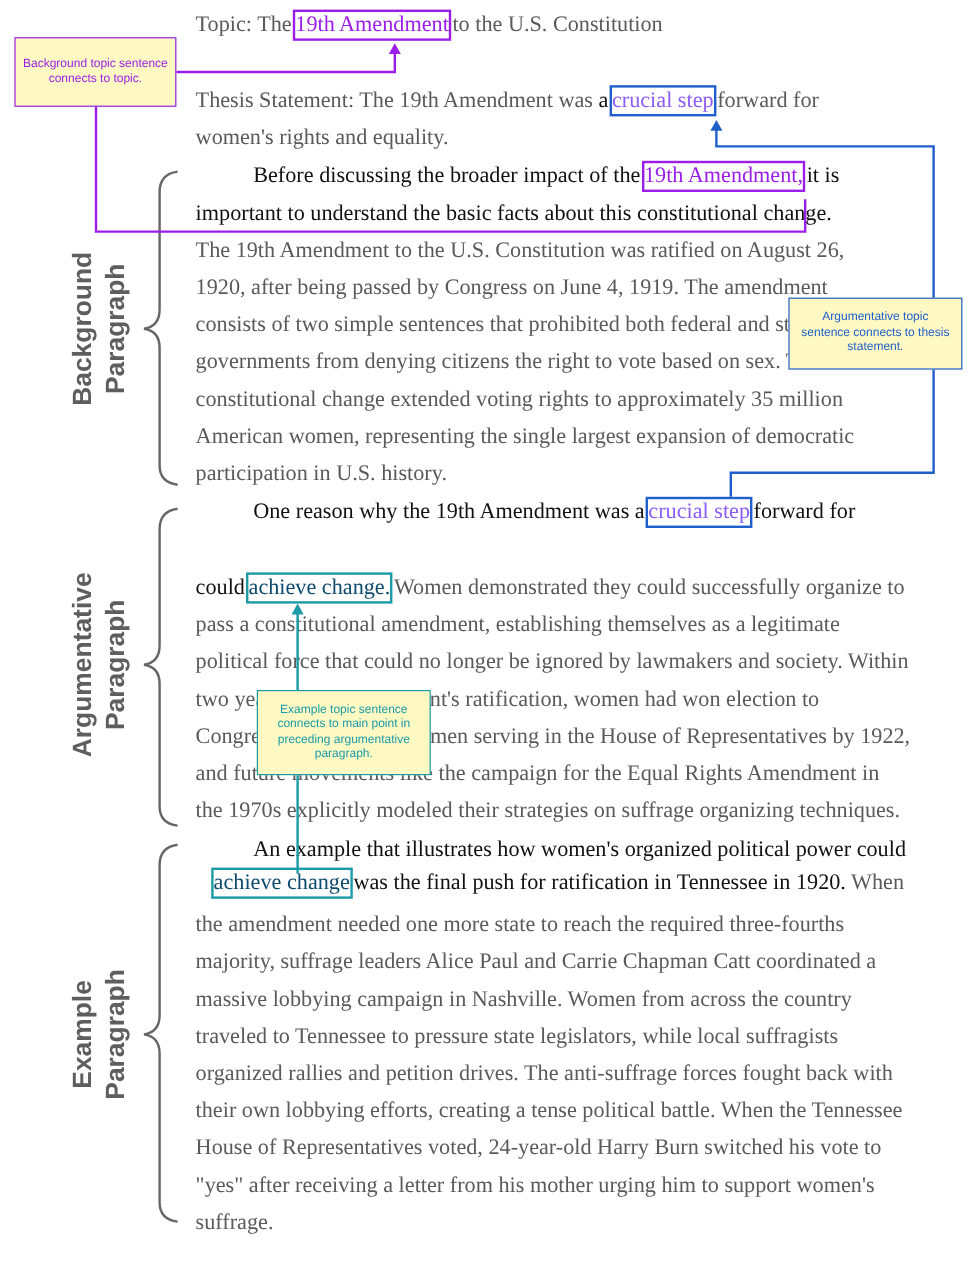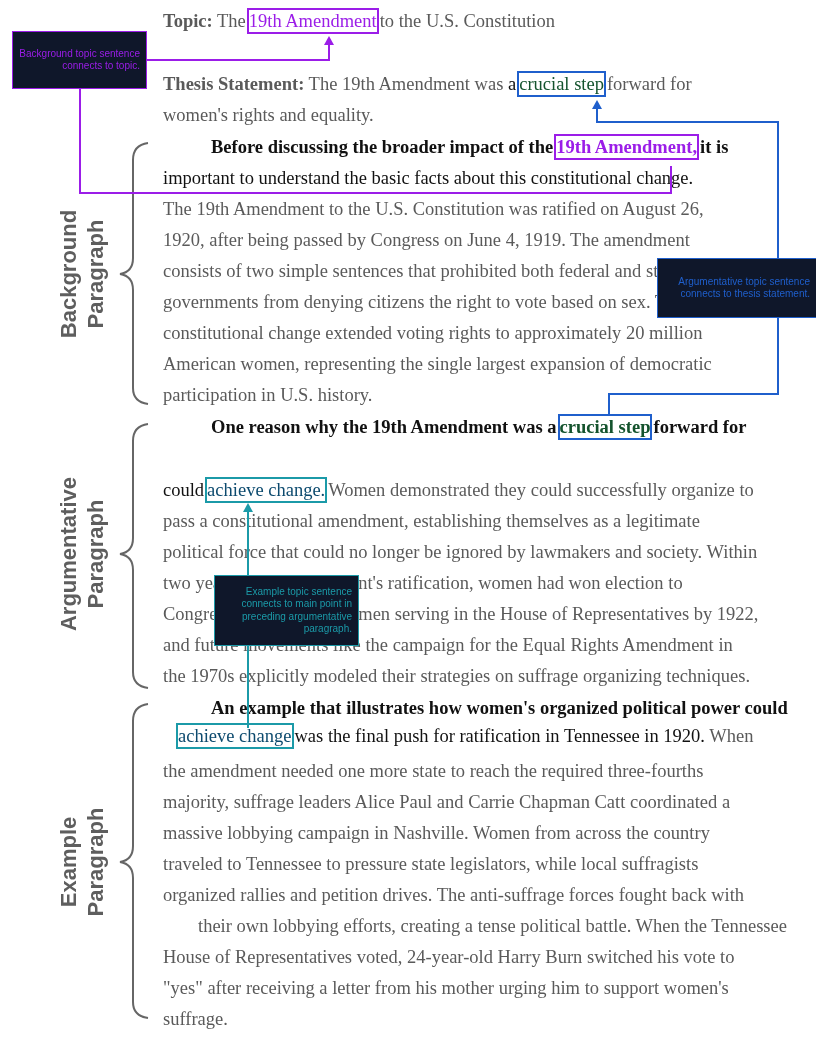--- a/index.html
+++ b/index.html
@@ -22,42 +22,42 @@
   .line {
     position: absolute;
     left: 163px;
     font-size: 18.5px;
     line-height: 30px;
     white-space: nowrap;
     color: #555555;
   }
   .dark { color: #111111; }
   .gray { color: #5a5a5a; }
-  .bold { font-weight: bold; }
-  .indent { padding-left: 48px; font-weight: bold; }
+  .bold { font-weight: normal; }
+  .indent { padding-left: 48px; }
 
   .hl {
     display: inline-block;
     border: 2px solid;
     padding: 0 0;
     line-height: 22px;
     margin: 0 1px;
   }
   .hl-purple { border-color: #9b1de8; color: #9b1de8; }
-  .hl-blue { border-color: #1f5fcc; color: #14532d; }
+  .hl-blue { border-color: #1f5fcc; color: #8b5cf6; }
   .hl-teal { border-color: #1b9aa8; color: #0c4a6e; }
 
   .callout {
     position: absolute;
-    background: #0f172a;
+    background: #fef9c3;
     border: 1.5px solid;
     font-family: "Liberation Sans", sans-serif;
     font-size: 10px;
     line-height: 12.5px;
-    text-align: right;
+    text-align: center;
     box-sizing: border-box;
     display: flex;
     align-items: center;
     justify-content: center;
     padding: 2px 6px;
   }
   .callout-purple { border-color: #9b1de8; color: #9b1de8; }
   .callout-blue { border-color: #1f5fcc; color: #1f5fcc; }
   .callout-teal { border-color: #1b9aa8; color: #1b9aa8; }
 
@@ -98,21 +98,21 @@
   <div class="line gray" style="top:100px;">women's rights and equality.</div>
 
   <div class="line dark indent" style="top:132px;">
     <span>Before discussing the broader impact of the</span><span class="hl hl-purple">19th Amendment,</span><span>it is</span>
   </div>
   <div class="line dark" style="top:163px;">important to understand the basic facts about this constitutional change.</div>
   <div class="line gray" style="top:194px;">The 19th Amendment to the U.S. Constitution was ratified on August 26,</div>
   <div class="line gray" style="top:225px;">1920, after being passed by Congress on June 4, 1919. The amendment</div>
   <div class="line gray" style="top:256px;">consists of two simple sentences that prohibited both federal and state</div>
   <div class="line gray" style="top:287px;">governments from denying citizens the right to vote based on sex. This</div>
-  <div class="line gray" style="top:318px;">constitutional change extended voting rights to approximately 20 million</div>
+  <div class="line gray" style="top:318px;">constitutional change extended voting rights to approximately 35 million</div>
   <div class="line gray" style="top:349px;">American women, representing the single largest expansion of democratic</div>
   <div class="line gray" style="top:380px;">participation in U.S. history.</div>
 
   <div class="line dark indent" style="top:412px;">
     <span>One reason why the 19th Amendment was a</span><span class="hl hl-blue">crucial step</span><span>forward for</span>
   </div>
   <div class="line" style="top:475px;">
     <span class="dark">could</span><span class="hl hl-teal">achieve change.</span><span class="gray">Women demonstrated they could successfully organize to</span>
   </div>
   <div class="line gray" style="top:506px;">pass a constitutional amendment, establishing themselves as a legitimate</div>
@@ -125,21 +125,21 @@
   <div class="line dark indent" style="top:693px;">An example that illustrates how women's organized political power could</div>
   <div class="line" style="left:157px; top:721px;margin-left:18px;">
     <span class="hl hl-teal">achieve change</span><span class="dark">was the final push for ratification in Tennessee in 1920.</span>
     <span class="gray">When</span>
   </div>
   <div class="line gray" style="top:756px;">the amendment needed one more state to reach the required three-fourths</div>
   <div class="line gray" style="top:787px;">majority, suffrage leaders Alice Paul and Carrie Chapman Catt coordinated a</div>
   <div class="line gray" style="top:818px;">massive lobbying campaign in Nashville. Women from across the country</div>
   <div class="line gray" style="top:849px;">traveled to Tennessee to pressure state legislators, while local suffragists</div>
   <div class="line gray" style="top:880px;">organized rallies and petition drives. The anti-suffrage forces fought back with</div>
-  <div class="line gray" style="top:911px;margin-left:35px;">their own lobbying efforts, creating a tense political battle. When the Tennessee</div>
+  <div class="line gray" style="top:911px;">their own lobbying efforts, creating a tense political battle. When the Tennessee</div>
   <div class="line gray" style="top:942px;">House of Representatives voted, 24-year-old Harry Burn switched his vote to</div>
   <div class="line gray" style="top:973px;">"yes" after receiving a letter from his mother urging him to support women's</div>
   <div class="line gray" style="top:1004px;">suffrage.</div>
 
   <svg class="overlay" viewBox="0 0 816 1056">
 
     <path d="M148,143 Q133,145 133,160 L133,258 Q133,272 120,274 Q133,276 133,290 L133,388 Q133,402 148,404" fill="none" stroke="#666666" stroke-width="2"></path>
     <path d="M148,424 Q133,426 133,441 L133,538 Q133,552 120,554 Q133,556 133,570 L133,672 Q133,686 148,688" fill="none" stroke="#666666" stroke-width="2"></path>
     <path d="M148,704 Q133,706 133,721 L133,846 Q133,860 120,862 Q133,864 133,878 L133,1002 Q133,1016 148,1018" fill="none" stroke="#666666" stroke-width="2"></path>
 
@@ -148,21 +148,21 @@
     <polyline points="80,89 80,193 671,193 671,166" fill="none" stroke="#9b1de8" stroke-width="2"></polyline>
 
     <polyline points="609,414 609,394 778,394 778,122 597,122 597,104" fill="none" stroke="#1f5fcc" stroke-width="2"></polyline>
     <polygon points="597,100 592,109 602,109" fill="#1f5fcc"></polygon>
 
     <polyline points="248,728 248,507" fill="none" stroke="#1b9aa8" stroke-width="2"></polyline>
     <polygon points="248,503 243,512 253,512" fill="#1b9aa8"></polygon>
   </svg>
 
   <div class="callout callout-purple" style="left:12px; top:31px; width:135px; height:58px;">Background topic sentence connects to topic.</div>
-  <div class="callout callout-blue" style="left:657px; top:258px; width:160px; height:60px;">Argumentative topic sentence connects to thesis statement.</div>
+  <div class="callout callout-blue" style="left:657px; top:248px; width:145px; height:60px;">Argumentative topic sentence connects to thesis statement.</div>
   <div class="callout callout-teal" style="left:177px; top:575px; width:145px; height:71px;margin-left:37px;">Example topic sentence connects to main point in preceding argumentative paragraph.</div>
 
   <div class="side-label" style="left:-3px; top:247px; width:170px; height:54px;">
     <div>Background</div>
     <div>Paragraph</div>
   </div>
   <div class="side-label" style="left:-3px; top:527px; width:170px; height:54px;">
     <div>Argumentative</div>
     <div>Paragraph</div>
   </div>

